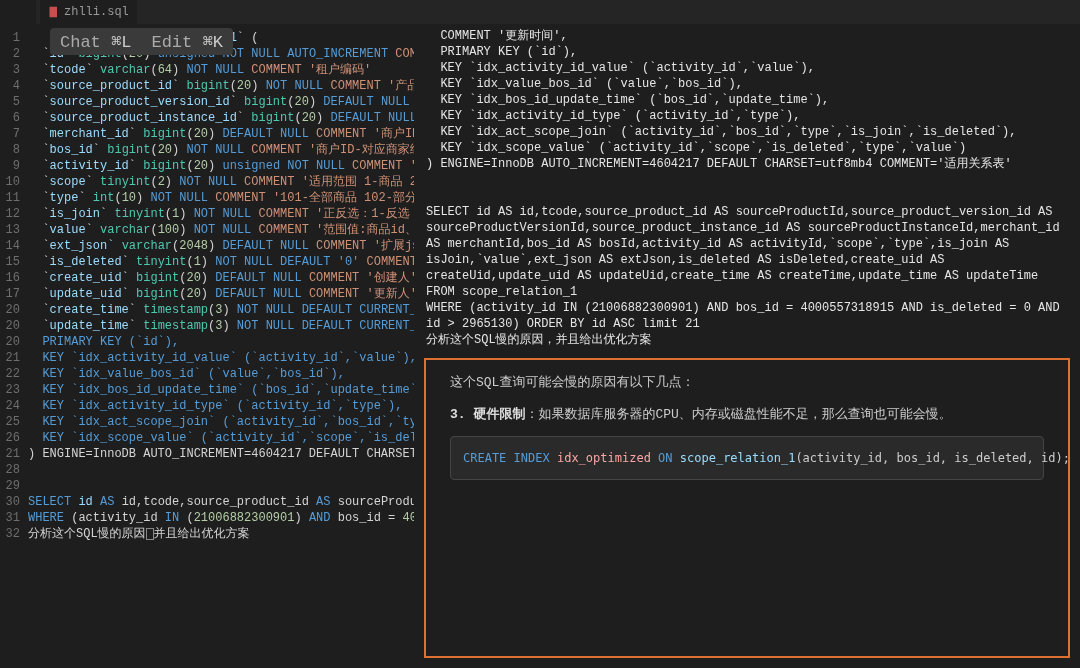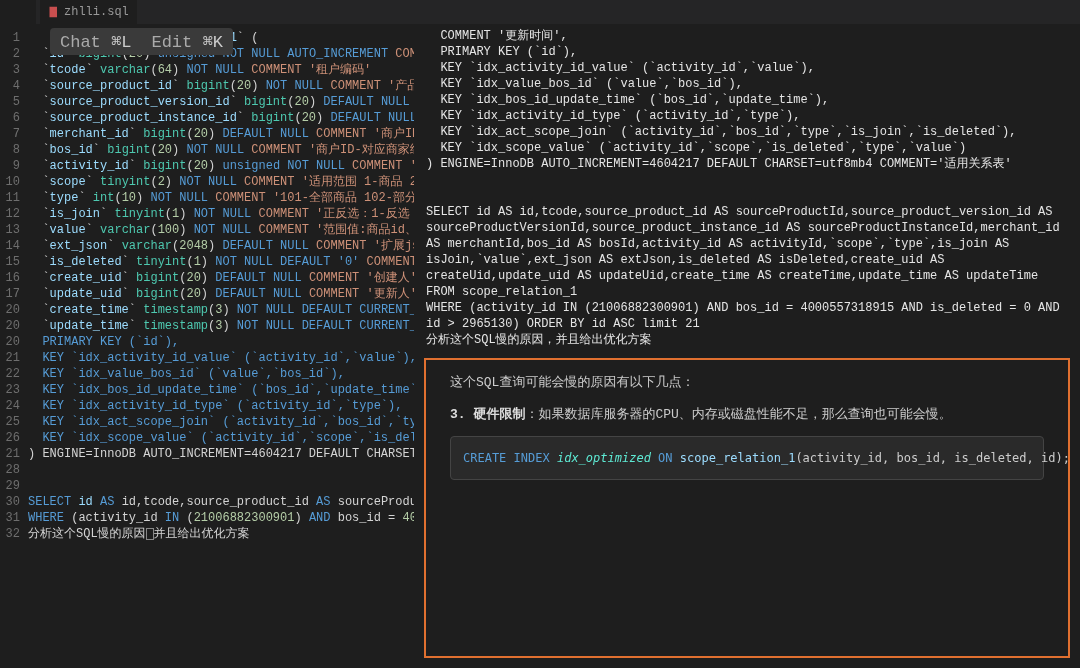--- a/index.html
+++ b/index.html
@@ -21,21 +21,21 @@
 .tok-str { color: #ce9178; }
 .tok-op { color: #d4d4d4; }
 .cursor-box { display:inline-block; border:1px solid #888; width:8px; height:12px; vertical-align:middle;}
 .right-pane { flex: 1; display: flex; flex-direction: column; background: #1e1e1e; padding: 0 10px 10px 10px; overflow: hidden; }
 .top-text { color: #e5e5e5; line-height: 16px; font-size: 12px; padding: 4px 2px 10px 2px; white-space: pre-wrap; }
 .answer-box { border: 2px solid #e07030; background: #1e1e1e; padding: 12px 24px; color: #ccc; line-height: 22px; font-size: 13px; overflow: hidden; flex:1;}
 .answer-box p { margin-bottom: 10px; }
 .answer-box strong { color: #ddd; }
 .code-block { background: #2a2a2a; border: 1px solid #444; border-radius: 4px; padding: 10px 12px; font-family: Menlo, monospace; font-size: 12px; margin: 8px 0 12px 0; white-space: pre; }
 .cb-kw { color: #569cd6; }
-.cb-fn { color: #5eead4; font-style: italic; }
+.cb-fn { color: #fca5a5; }
 .cb-id { color: #9cdcfe; }
 </style>
 </head>
 <body>
 
 <div class="tab-bar">
   <div class="tab">
     <svg class="tab-icon" viewBox="0 0 16 16">
         <rect x="2" y="1" width="10" height="14" fill="#c94f4f"></rect>
       </svg>

